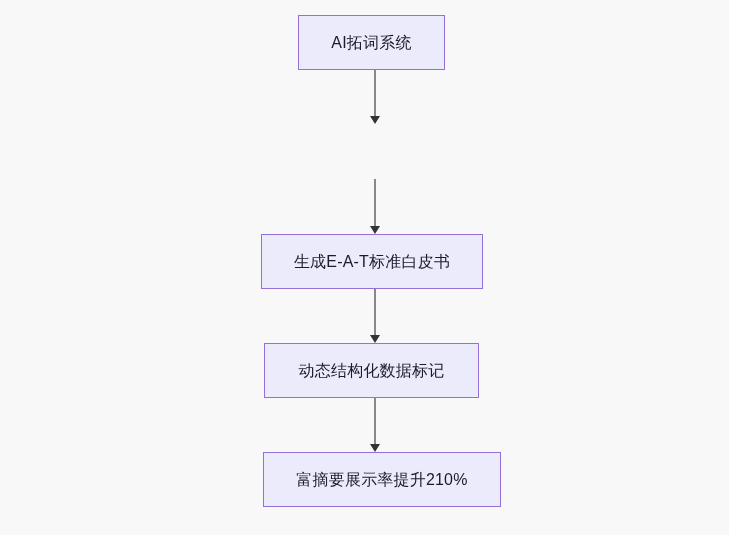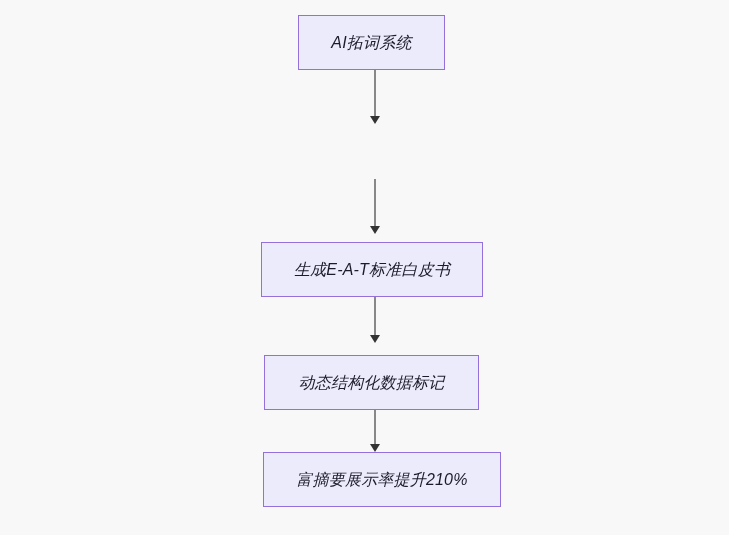--- a/index.html
+++ b/index.html
@@ -11,21 +11,20 @@
     height: 535px;
     background: #f8f8f8;
     font-family: "Liberation Sans", "DejaVu Sans", sans-serif;
     overflow: hidden;
   }
 
   #flowchart-canvas {
     position: relative;
     width: 594px;
     height: 535px;
-    font-style: italic;
   }
 
   
   .node {
     position: absolute;
     box-sizing: border-box;
     background: #ecebfb;
     border: 1.6px solid #9370db;
     display: flex;
     align-items: center;
@@ -36,22 +35,22 @@
   .node-label {
     font-size: 16px;
     line-height: 1.2;
     color: #1b1b2b;
     white-space: nowrap;
     letter-spacing: 0.2px;
   }
 
   .node-1 { left: 298px; top: 15px;  width: 147px; }
   .node-2 { left: 276px; top: 124px; width: 191px; }
-  .node-3 { left: 261px; top: 242px; width: 222px; text-align: right; }
-  .node-4 { left: 264px; top: 343px; width: 215px; margin-top: 12px; }
+  .node-3 { left: 261px; top: 234px; width: 222px; text-align: right; }
+  .node-4 { left: 264px; top: 343px; width: 215px; }
   .node-5 { left: 263px; top: 452px; width: 238px; }
 
   
   .connector {
     position: absolute;
     left: 369px;
     width: 12px;
     z-index: 1;
   }
   .connector .line {

